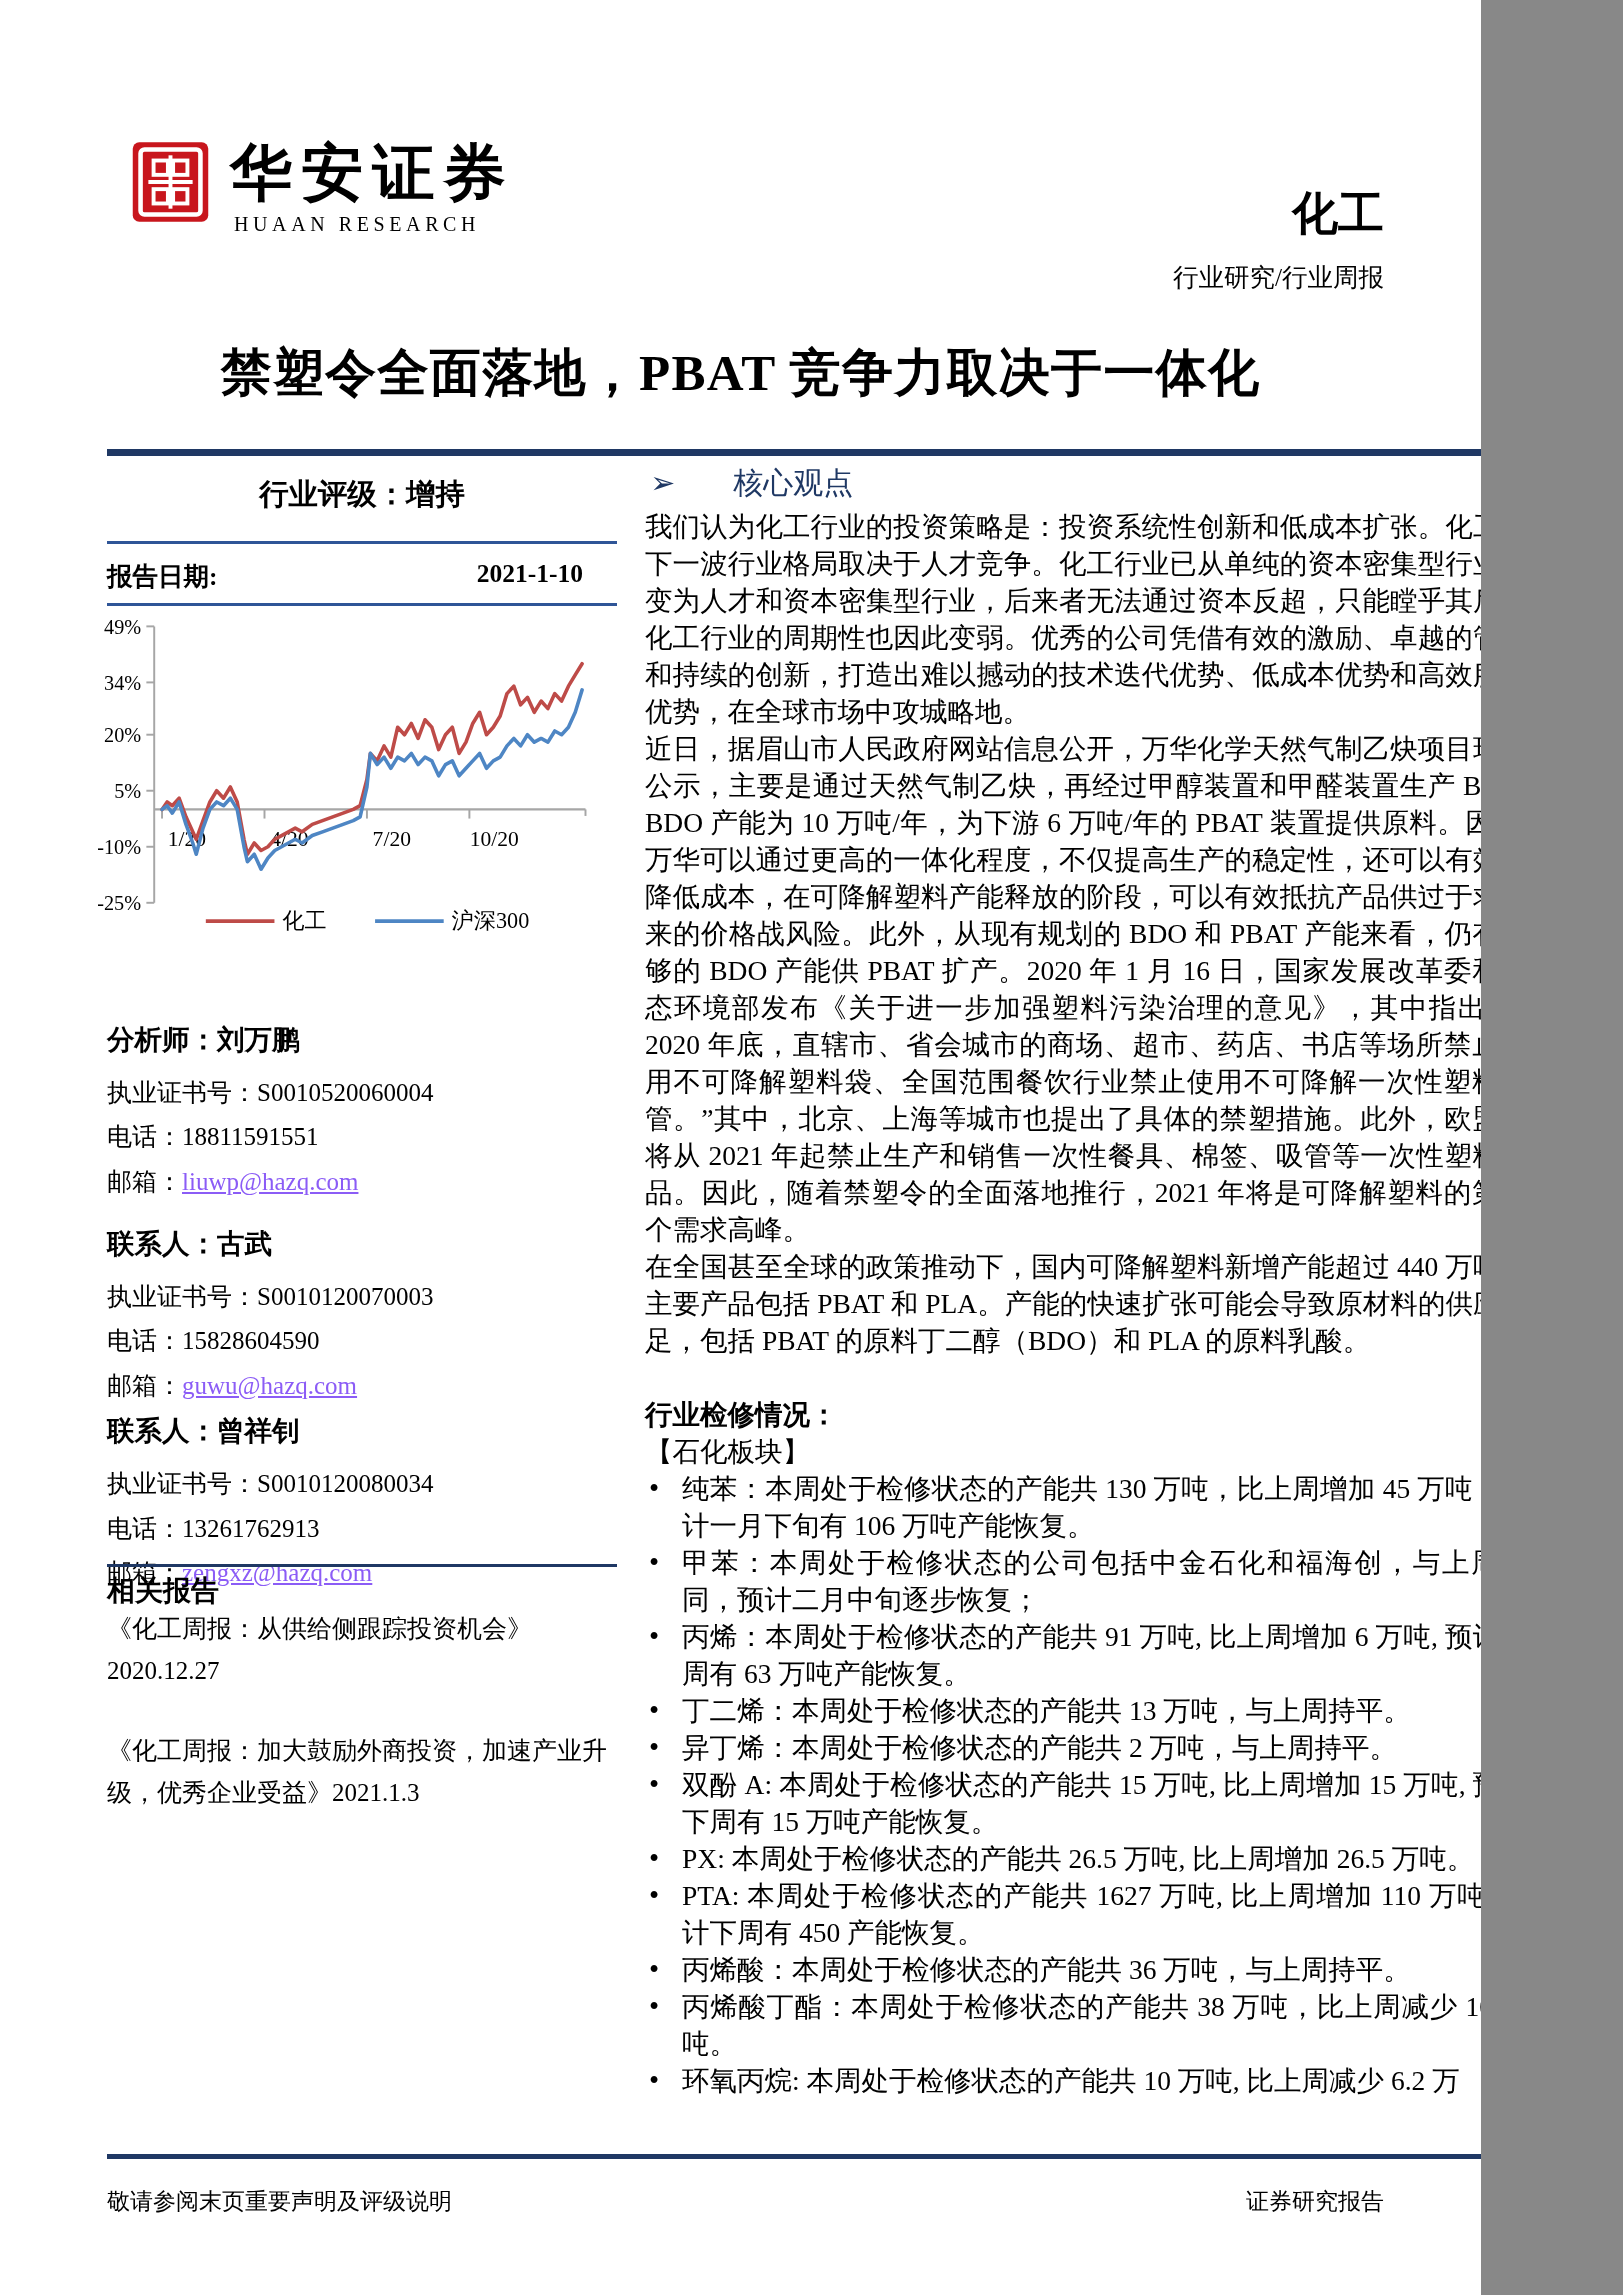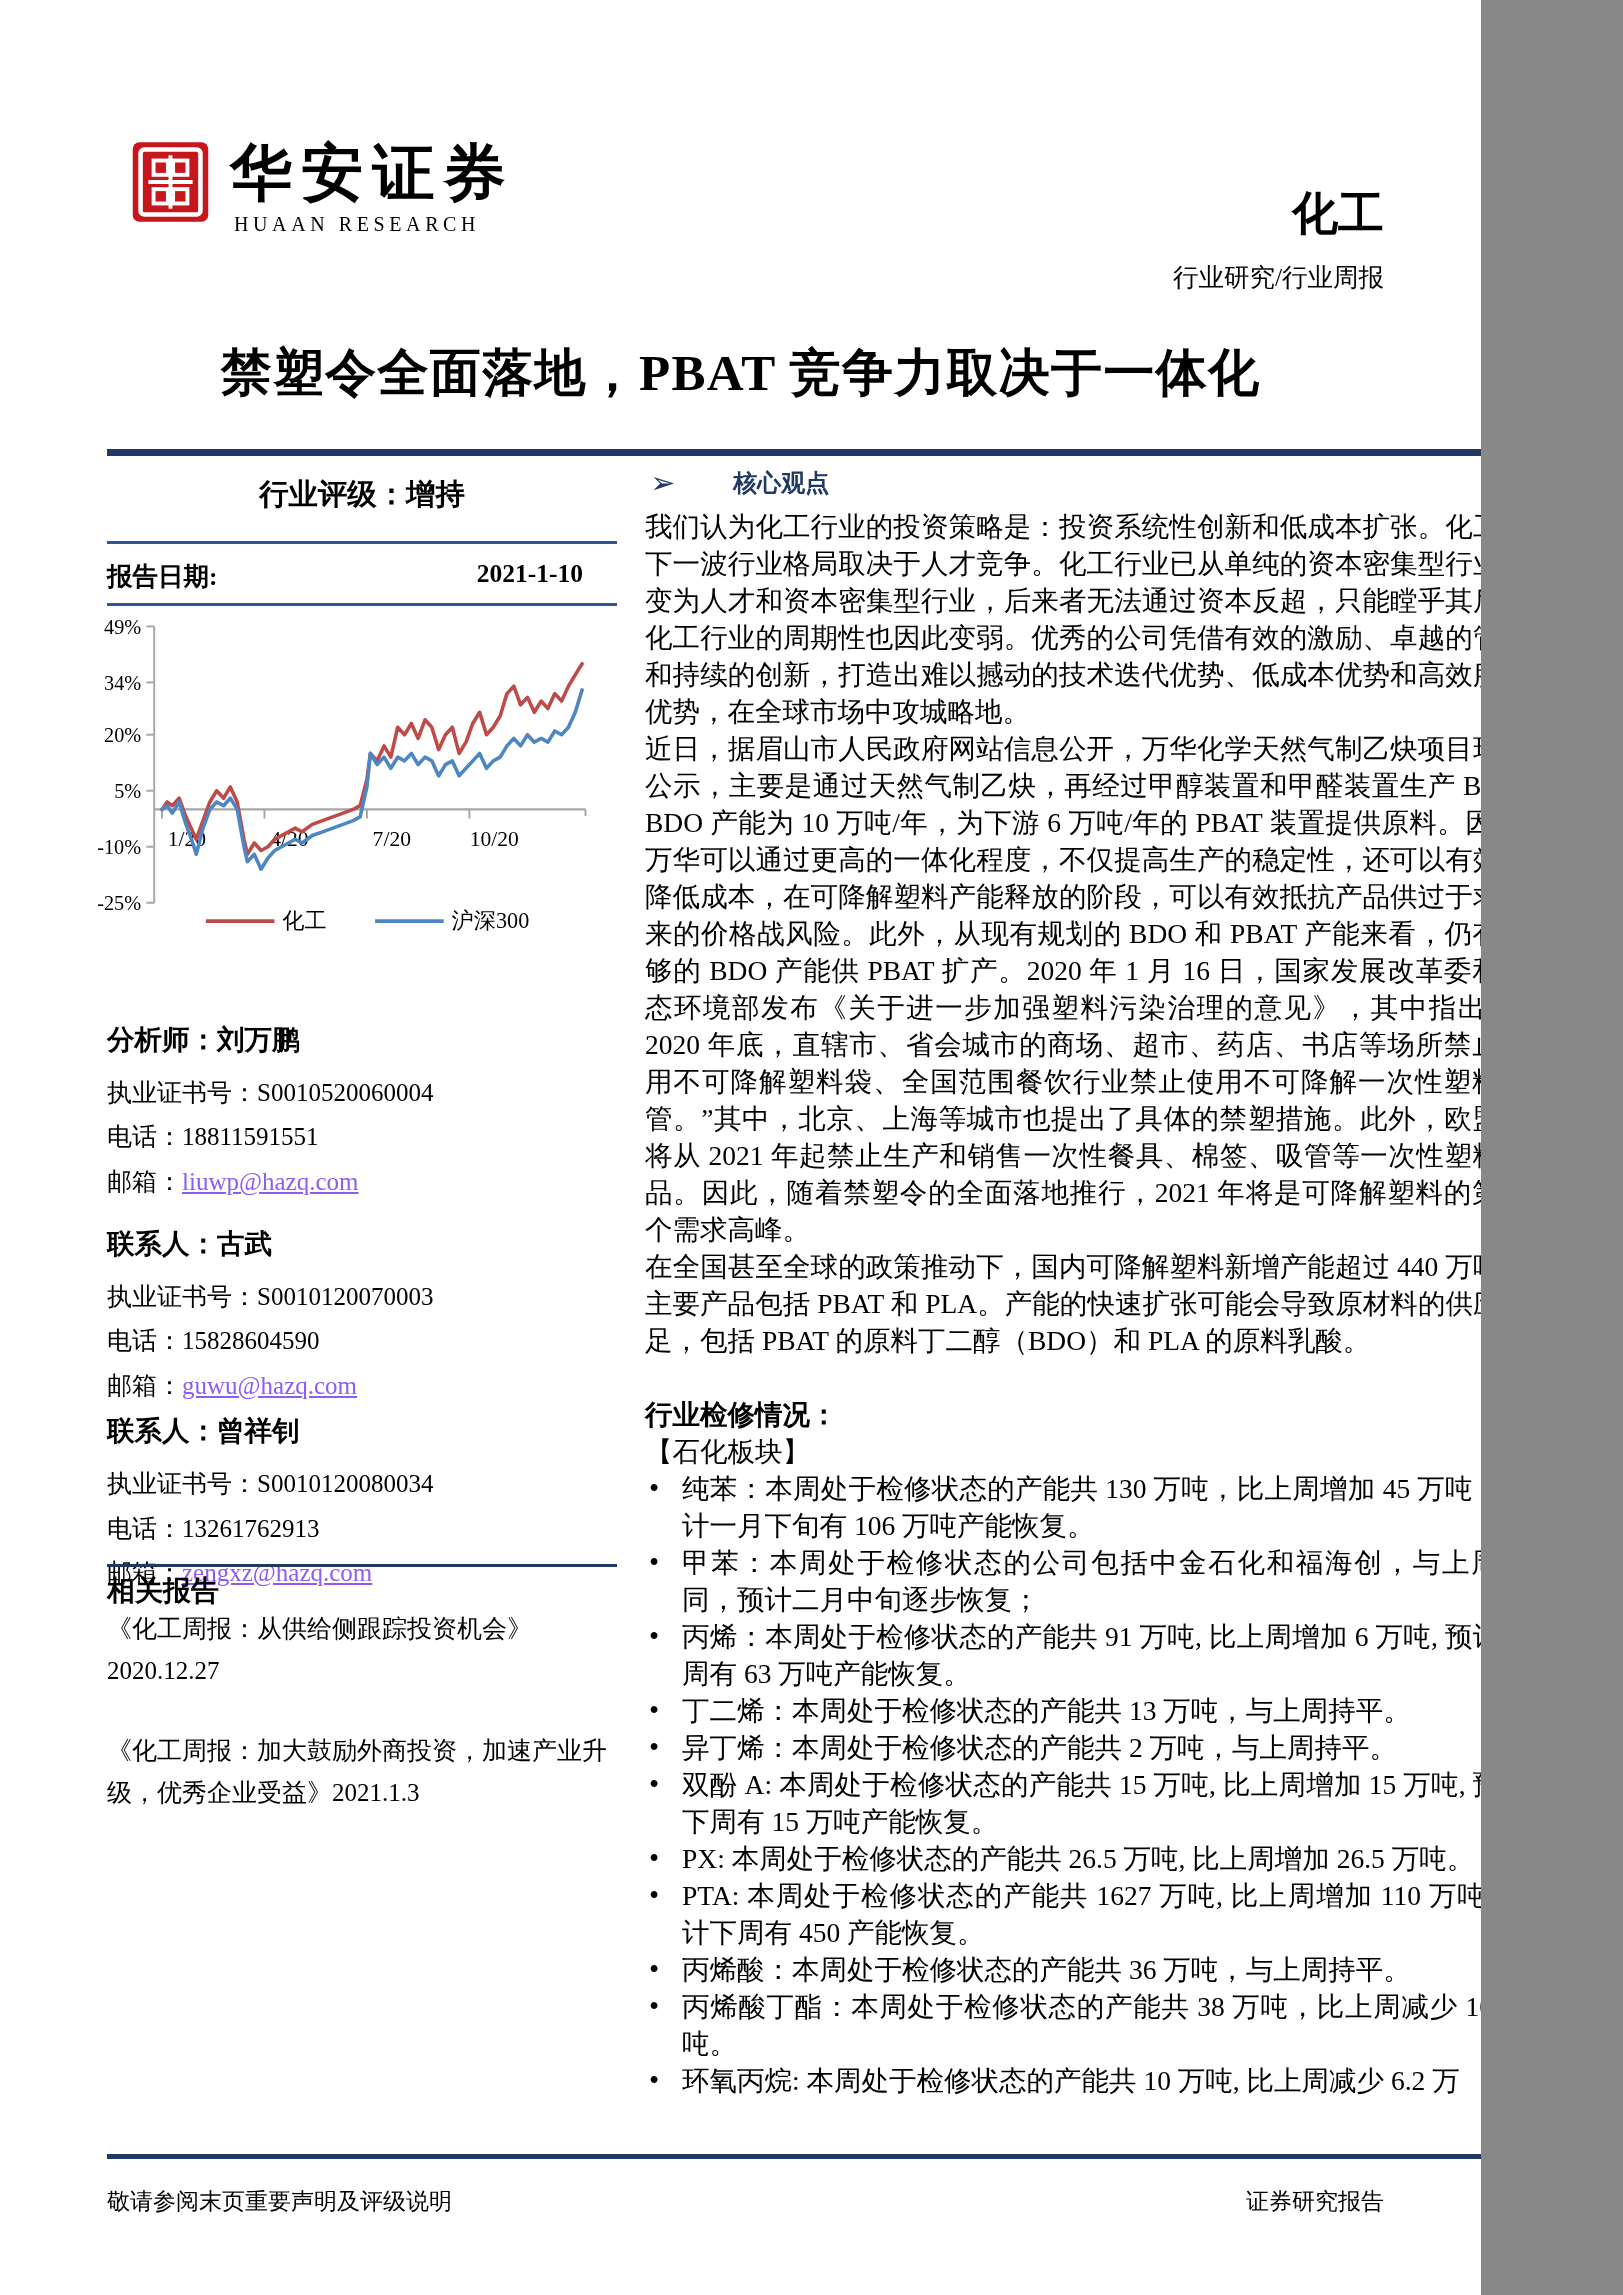--- a/index.html
+++ b/index.html
@@ -31,21 +31,21 @@
   .an-line{font-size:25px;}
   .an-line a{color:#8b5cf6;}
   .rule-c{top:1564px;height:2.6px;background:#1F3864;}
   .related-title{top:1572px;font-size:28px;font-weight:bold;}
   .related-list{top:1608px;font-size:25px;line-height:42px;}
   .related-item{margin-bottom:38px;}
   
   .rightcol{left:645px;top:466px;width:883px;}
   .core-head{display:flex;align-items:flex-start;margin:0 0 7.9px 0;color:#1F3864;}
   .core-arrow{font-size:30px;line-height:34px;margin-left:5.2px;}
-  .core-title{font-size:24px;font-weight:bold;margin-left:58px;line-height:34px;}
+  .core-title{font-size:30px;font-weight:normal;margin-left:58px;line-height:34px;}
   .body-p{font-size:27.5px;line-height:37px;text-align:justify;margin:0;}
   .maint-title{font-size:27.5px;font-weight:bold;margin-top:37px;line-height:37px;}
   .maint-sub{font-size:27.5px;line-height:37px;}
   ul.maint{list-style:none;margin:0;padding:0;font-size:27.5px;line-height:37px;text-align:justify;}
   ul.maint li{position:relative;padding-left:37px;}
   ul.maint li::before{content:"\2022";position:absolute;left:3.9px;top:0;font-size:29px;}
   
   .rule-footer{left:107px;width:1421px;top:2154px;height:4.6px;background:#1F3864;}
   .footer-left{left:107px;top:2186px;font-size:23px;}
   .footer-right{right:97px;top:2186px;font-size:23px;text-align:left;}

